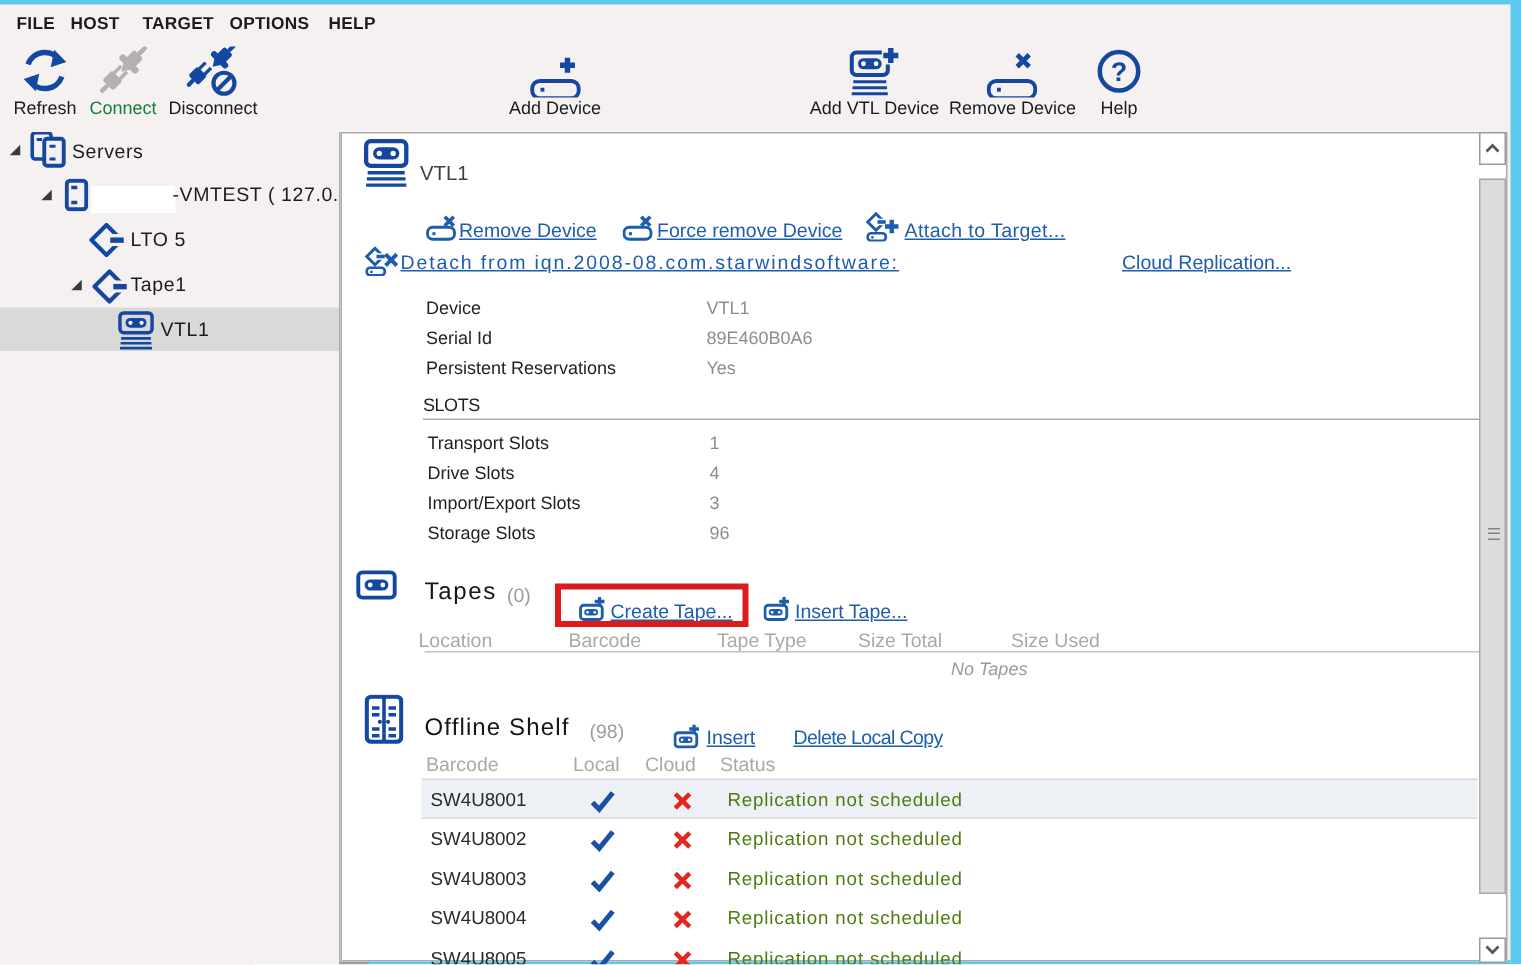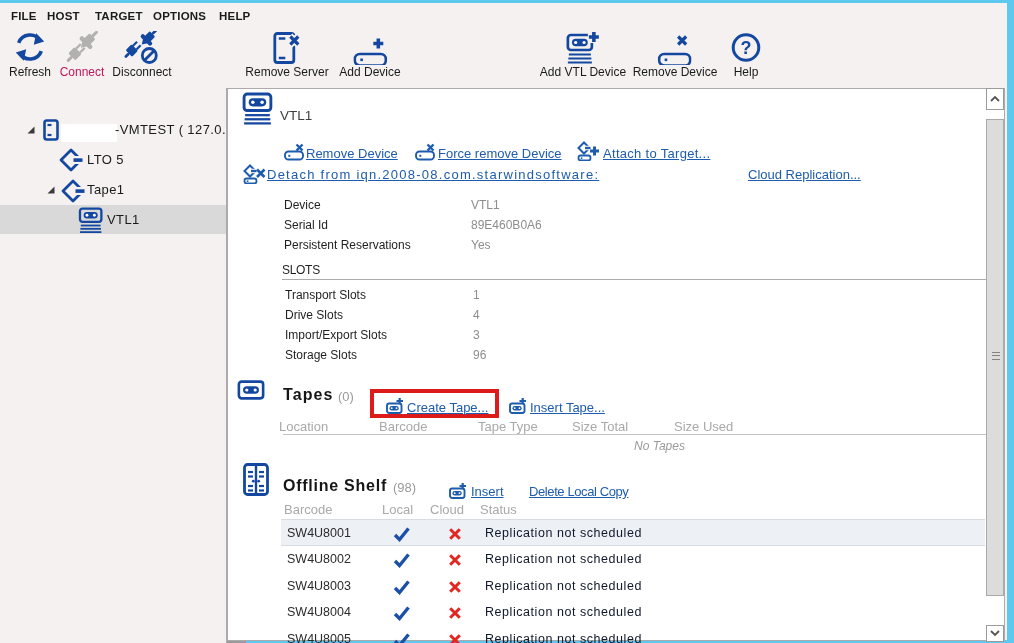--- a/index.html
+++ b/index.html
@@ -19,54 +19,54 @@
 
   
   #menubar { left:0; top:8px; width:1000px; height:20px;font-weight:bold; }
   .menu-item { position:absolute; top:2px; font-size:11.5px; letter-spacing:0.2px; color:#1b1b1b; cursor:default; }
 
   
   #toolbar { left:0; top:31px; width:1000px; height:58px; }
   .tbtn { position:absolute; top:0; transform:translateX(-50%); display:flex; flex-direction:column; align-items:center; white-space:nowrap; }
   .tbtn .ticon { width:34px; height:34px; display:block; }
   .tbtn .tlabel { font-size:12px; color:#1b1b1b; margin-top:0px; line-height:14px; }
-  .tbtn.disabled .tlabel { color:#be185d; }
+  .tbtn.disabled .tlabel { color:#15803d; }
 
   
   #tree { left:0; top:88px; width:226px; height:555px; overflow:hidden; }
   .trow { position:absolute; left:0; width:226px; height:28px; }
   .trow.selected { background:#D9D9D9; }
   .texp { position:absolute; width:10px; height:10px; }
   .tico { position:absolute; }
   .tlab { position:absolute; font-size:13px; color:#1b1b1b; white-space:nowrap; letter-spacing:0.4px; }
   .redact-box { position:absolute; background:#FFFFFF; }
 
   #divider { left:226px; top:88px; width:1px; height:555px; background:#AEAAAB; }
 
   
   #main { left:227px; top:88px; width:778px; height:553px; background:#FFFFFF; border:1px solid #AEAAAB; }
   #main .in { position:absolute; }
   .link { color:#1E5CAD; text-decoration:underline; font-size:13px; white-space:nowrap; cursor:pointer; }
   .licon { position:absolute; }
   .plabel { font-size:12px; color:#1f1f1f; white-space:nowrap; }
   .pvalue { font-size:12px; color:#8d8d8d; white-space:nowrap; }
-  .sec-title { font-size:16px; font-weight:bold; color:#161616; white-space:nowrap; }
+  .sec-title { font-size:16px; font-weight:normal; color:#161616; white-space:nowrap; }
   .sec-count { font-size:13px; color:#9b9b9b; }
   .th { position:absolute; font-size:13px; color:#A9A9A9; white-space:nowrap; }
   .hline { position:absolute; height:1px; background:#ABABAB; }
 
   #red-box { left:142px; top:300px; width:129px; height:29px; border:4px solid #DE1B1B; background:transparent; }
 
   
   .srow { position:absolute; left:53px; width:704px; height:27px; }
   .srow.hl { background:#EDF1F6; border-top:1px solid #D7DCE1; border-bottom:1px solid #D7DCE1; }
   .srow .c-barcode { position:absolute; left:6px; top:6px; font-size:12.5px; color:#2b2b2b; }
   .srow .c-local   { position:absolute; left:112px; top:6px; width:18px; height:16px; }
   .srow .c-cloud   { position:absolute; left:167px; top:7px; width:14px; height:14px; }
-  .srow .c-status  { position:absolute; left:204px; top:6px; font-size:12.5px; color:#0f172a; white-space:nowrap; letter-spacing:0.55px; }
+  .srow .c-status  { position:absolute; left:204px; top:6px; font-size:12.5px; color:#4d7c0f; white-space:nowrap; letter-spacing:0.55px; }
 
   
   #scrollbar { left:758px; top:-1px; width:18px; height:553px; background:#FFFFFF; }
   .sbtn { position:absolute; left:0; width:18px; background:#FFFFFF; border:1px solid #9B9B9B; }
   #sb-up { top:0; height:22px; }
   #sb-down { top:537px; height:17px; }
   #sb-thumb { position:absolute; left:0; top:31px; width:18px; height:477px; background:#DCDCDC; border:1px solid #A9A9A9; }
   #sb-grip { position:absolute; left:5px; top:232px; width:8px; height:9px; }
   .grip-line { height:1px; background:#838383; margin-bottom:2.4px; }
 
@@ -164,31 +164,20 @@
             <rect x="4.8" y="-1.4" width="6.5" height="2.8" rx="1.4"></rect>
           </g>
         </g>
         <circle cx="26" cy="24.5" r="7" fill="#F5F1F1" stroke="#1448A0" stroke-width="2.8"></circle>
         <line x1="21.2" y1="29.3" x2="30.8" y2="19.7" stroke="#1448A0" stroke-width="2.8"></line>
       </svg>
       <span class="tlabel">Disconnect</span>
     </div>
 
 
-    <div class="tbtn" style="left:287px">
-      <svg class="ticon" viewBox="0 0 34 34">
-        <rect x="4.5" y="2.5" width="19" height="29" rx="2.5" fill="none" stroke="#1448A0" stroke-width="2.8"></rect>
-        <line x1="8.5" y1="7.5" x2="15" y2="7.5" stroke="#1448A0" stroke-width="2.4"></line>
-        <line x1="8.5" y1="27" x2="15" y2="27" stroke="#1448A0" stroke-width="2.4"></line>
-        <g transform="translate(24 9.5)">
-            <use href="#sym-x-halo"></use>
-          </g>
-      </svg>
-      <span class="tlabel">Remove Server</span>
-    </div>
 
     <div class="tbtn" style="left:370px">
       <svg class="ticon" viewBox="0 0 34 34">
         <rect x="1.5" y="23" width="31" height="11.5" rx="5" fill="none" stroke="#1448A0" stroke-width="2.6"></rect>
         <rect x="7" y="27.5" width="2.6" height="2.6" fill="#1448A0"></rect>
         <g transform="translate(25 12.5)">
             <use href="#sym-plus-halo"></use>
           </g>
       </svg>
       <span class="tlabel">Add Device</span>
@@ -226,20 +215,33 @@
       <svg class="ticon" viewBox="0 0 34 34">
         <circle cx="17" cy="16.5" r="12.8" fill="none" stroke="#1448A0" stroke-width="3"></circle>
         <text x="17" y="23" text-anchor="middle" font-size="18" font-weight="bold" fill="#1448A0" font-family="Liberation Sans, sans-serif">?</text>
       </svg>
       <span class="tlabel">Help</span>
     </div>
   </div>
 
   <div id="tree" class="abs">
 
+    <div class="trow" style="top:-1px">
+      <svg class="texp" style="left:5px; top:8px" viewBox="0 0 10 10">
+        <polygon points="8.5,1.5 8.5,8.5 1.5,8.5" fill="#3a3a3a"></polygon>
+      </svg>
+      <svg class="tico" style="left:20px; top:0px" width="24" height="25" viewBox="0 0 24 25">
+        <rect x="1.5" y="1.5" width="12.5" height="17.5" rx="2" fill="none" stroke="#1448A0" stroke-width="2.4"></rect>
+        <line x1="4.5" y1="6" x2="8" y2="6" stroke="#1448A0" stroke-width="2"></line>
+        <rect x="9.5" y="5.5" width="13" height="18" rx="2" fill="#F5F1F1" stroke="#1448A0" stroke-width="2.6"></rect>
+        <line x1="13" y1="10.5" x2="17" y2="10.5" stroke="#1448A0" stroke-width="2"></line>
+        <line x1="13" y1="19" x2="17" y2="19" stroke="#1448A0" stroke-width="2"></line>
+      </svg>
+      <span class="tlab" style="left:48px; top:6px">Servers</span>
+    </div>
 
     <div class="trow" style="top:28px">
       <svg class="texp" style="left:26px; top:9px" viewBox="0 0 10 10">
         <polygon points="8.5,1.5 8.5,8.5 1.5,8.5" fill="#3a3a3a"></polygon>
       </svg>
       <svg class="tico" style="left:43px; top:3px" width="16" height="22" viewBox="0 0 16 22">
         <rect x="1.5" y="1.5" width="13" height="19" rx="2.2" fill="none" stroke="#1448A0" stroke-width="2.6"></rect>
         <line x1="4.5" y1="6" x2="8.5" y2="6" stroke="#1448A0" stroke-width="2.2"></line>
         <line x1="4.5" y1="16" x2="8.5" y2="16" stroke="#1448A0" stroke-width="2.2"></line>
       </svg>

